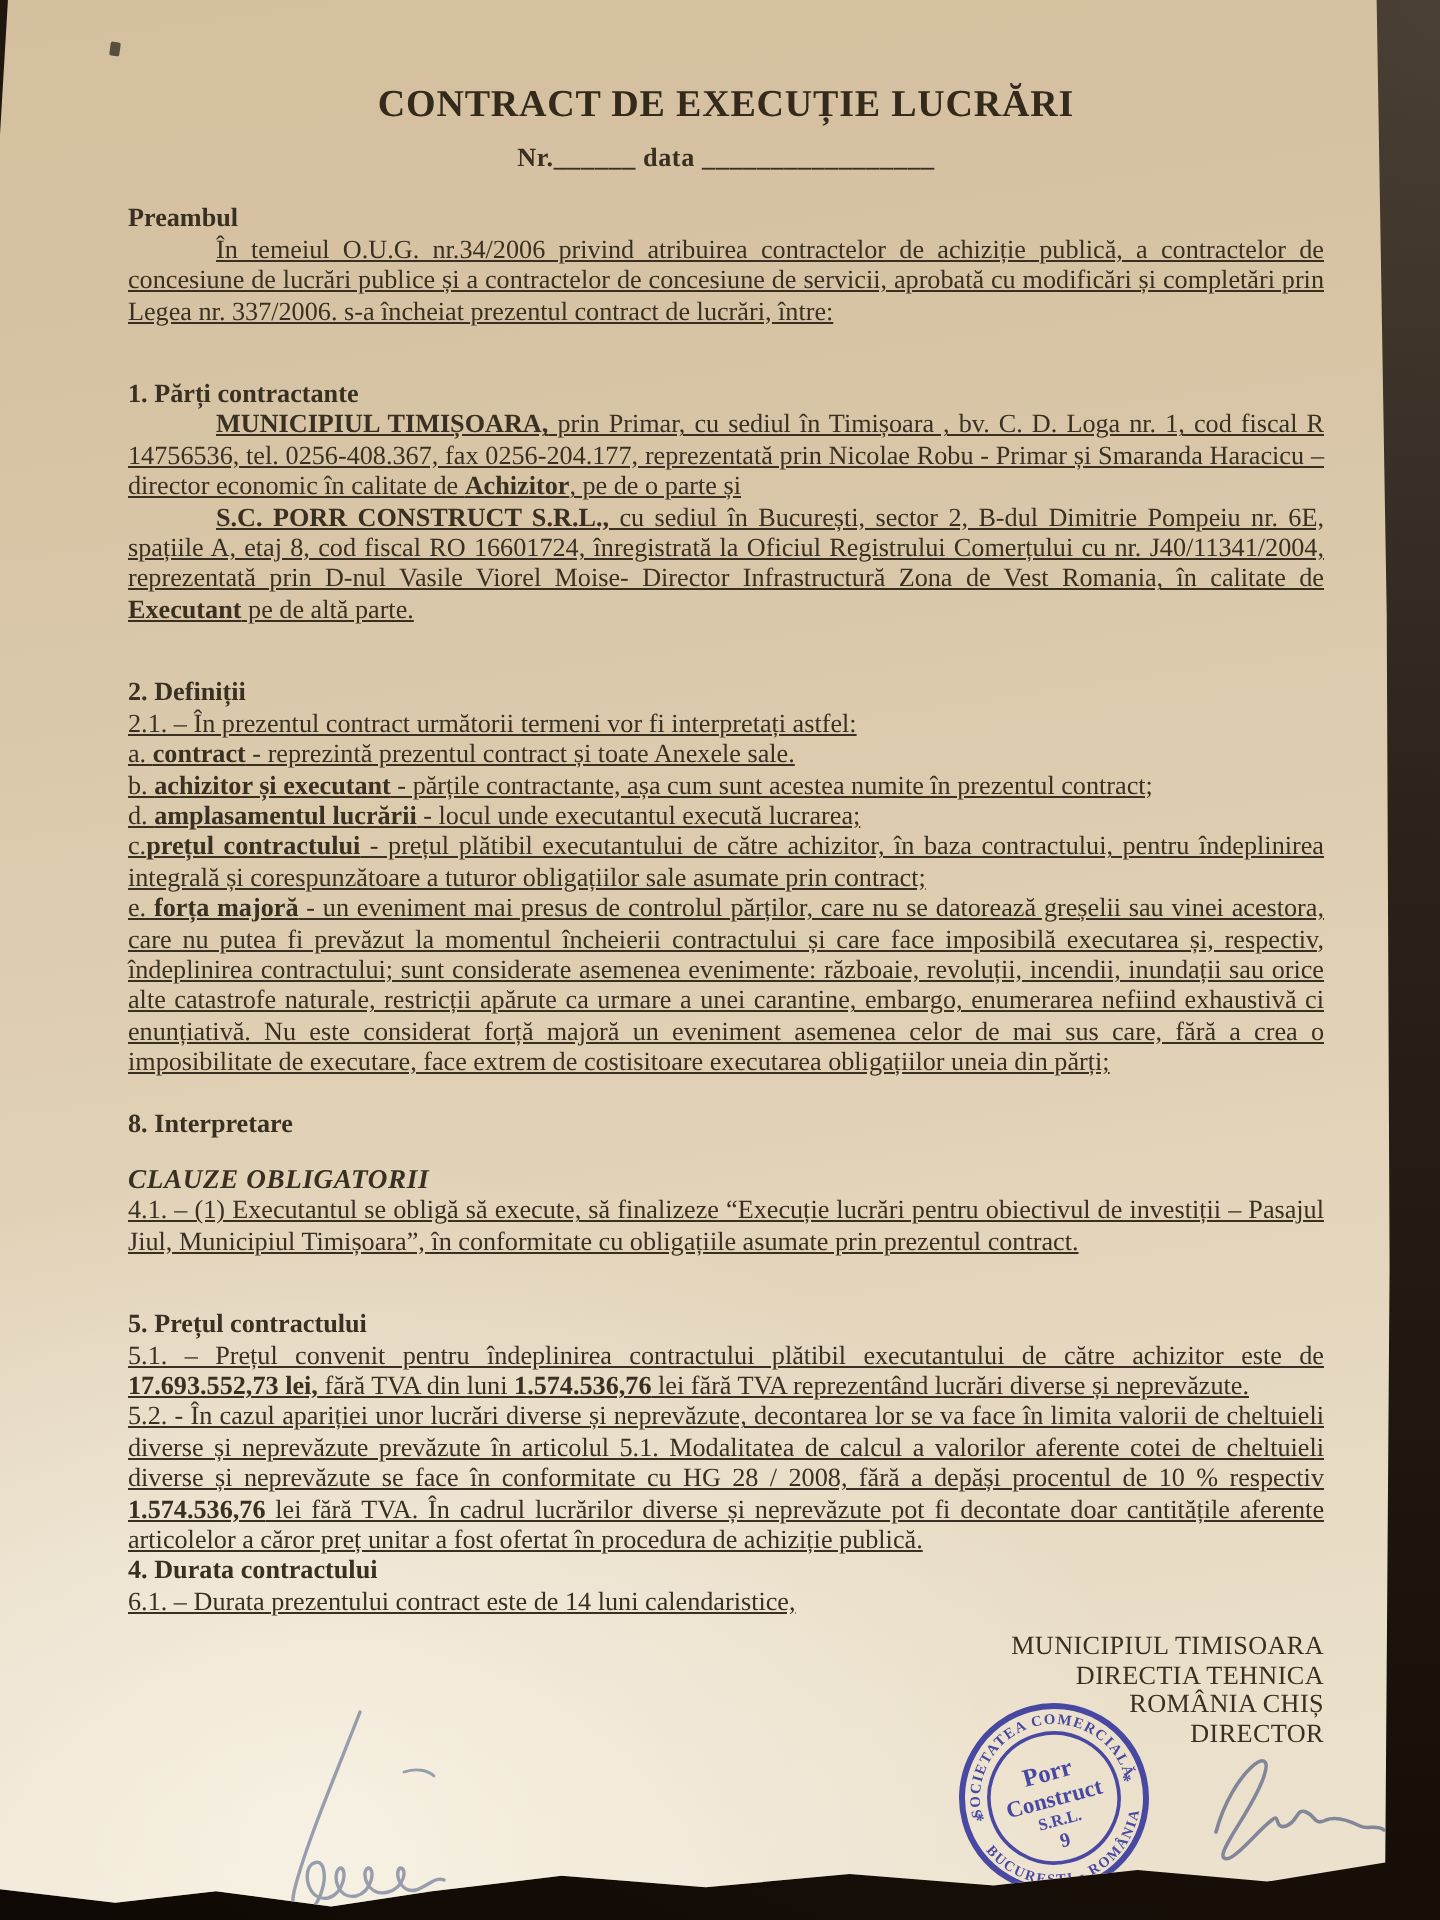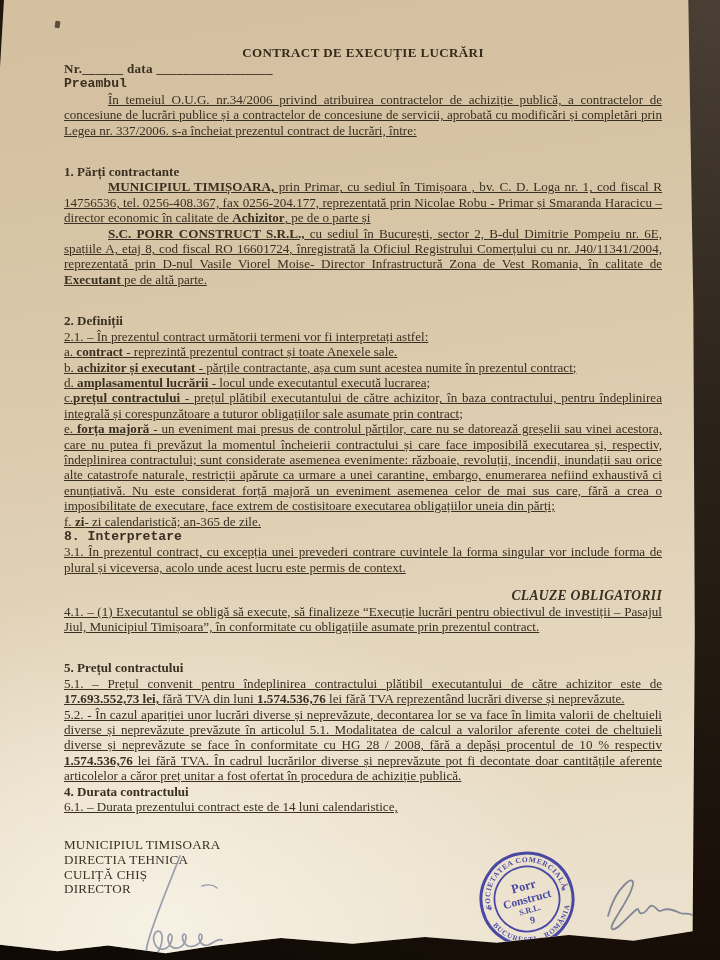--- a/index.html
+++ b/index.html
@@ -15,29 +15,29 @@
       linear-gradient(172deg, #d4bf9e 0%, #d7c4a5 22%, #ddccaf 45%, #e4d6bd 68%, #eadfc9 88%, #ecE2cf 100%);
     clip-path:polygon(0.55% 0%, 95.6% 0%, 96.3% 32%, 96.5% 66%, 96.2% 97%,
       88% 98%, 79% 97.4%, 69% 98.2%, 59% 97.6%, 49% 98.3%, 39% 97.7%,
       30% 98.5%, 23% 99.3%, 15% 98.5%, 8% 99.1%, 0% 98.4%, 0% 7%);
   }
   .speck{position:absolute;left:55px;top:21px;width:5px;height:7px;background:#423a2c;border-radius:1px;transform:rotate(8deg);opacity:.85;}
   .content{
     position:absolute;left:64px;top:44px;width:598px;z-index:2;
     font-size:13.1px;line-height:15.4px;color:#3a3022;text-align:justify;
   }
-  h1{font-size:13px;line-height:17px;margin:0;text-align:center;font-weight:bold;letter-spacing:.4px;color:#332a1b;}
-  .nrline{font-weight:bold;margin-top:0;letter-spacing:.3px;}
+  h1{font-size:19px;line-height:17px;margin:0;text-align:center;font-weight:bold;letter-spacing:.4px;color:#332a1b;}
+  .nrline{text-align:center;font-weight:bold;margin-top:10px;letter-spacing:.3px;}
   h2{font-size:13.1px;line-height:15.4px;margin:0;font-weight:bold;}
   .gap{margin-top:26px;}
-  .gap-lg{font-family:Liberation Mono, monospace;}
+  .gap-lg{margin-top:15px;}
   p{margin:0;text-decoration:underline;}
   .ind{text-indent:44px;}
-  .banner{text-align:right;font-weight:bold;font-style:italic;font-size:13.6px;margin-top:13px;letter-spacing:.3px;}
-  .sigblock{margin-top:24px;text-align:left;line-height:14.6px;letter-spacing:.2px;}
+  .banner{text-align:left;font-weight:bold;font-style:italic;font-size:13.6px;margin-top:13px;letter-spacing:.3px;}
+  .sigblock{margin-top:8px;text-align:right;line-height:14.6px;letter-spacing:.2px;}
   .stamp{position:absolute;left:477px;top:849px;width:100px;height:100px;z-index:3;transform:rotate(-15deg);opacity:.92;}
   .sig-a{position:absolute;left:104px;top:852px;width:190px;height:108px;z-index:4;opacity:.8;}
   .sig-b{position:absolute;left:578px;top:868px;width:125px;height:72px;z-index:4;opacity:.85;}
 </style>
 </head>
 <body>
 
 <div class="paper">
   <div class="speck"></div>
 
@@ -52,40 +52,38 @@
     <p class="ind"><b>MUNICIPIUL TIMIȘOARA,</b><span> prin Primar, cu sediul în Timișoara , bv. C. D. Loga nr. 1, cod fiscal R 14756536, tel. 0256-408.367, fax 0256-204.177, reprezentată prin Nicolae Robu - Primar și Smaranda Haracicu – director economic în calitate de </span><b>Achizitor</b><span>, pe de o parte și</span></p>
     <p class="ind"><b>S.C. PORR CONSTRUCT S.R.L.,</b><span> cu sediul în  București, sector 2, B-dul Dimitrie Pompeiu nr. 6E, spațiile A, etaj 8, cod fiscal RO 16601724, înregistrată la Oficiul Registrului Comerțului cu nr. J40/11341/2004, reprezentată prin D-nul Vasile Viorel Moise- Director Infrastructură Zona de Vest Romania, în calitate de </span><b>Executant</b><span>  pe de altă parte.</span></p>
 
     <h2 class="gap">2. Definiții</h2>
     <p>2.1. – În prezentul contract următorii termeni vor fi interpretați astfel:</p>
     <p><span>a. </span><b>contract</b><span> - reprezintă prezentul contract și toate Anexele sale.</span></p>
     <p><span>b. </span><b>achizitor și executant</b><span> - părțile contractante, așa cum sunt acestea numite în prezentul contract;</span></p>
     <p><span>d. </span><b>amplasamentul lucrării</b><span> - locul unde executantul execută lucrarea;</span></p>
     <p><span>c.</span><b>prețul contractului</b><span> - prețul plătibil executantului de către achizitor, în baza contractului, pentru îndeplinirea integrală și corespunzătoare a tuturor obligațiilor sale asumate prin contract;</span></p>
     <p><span>e. </span><b>forța majoră</b><span> - un eveniment mai presus de controlul părților, care nu se datorează greșelii sau vinei acestora, care nu putea fi prevăzut la momentul încheierii contractului și care face imposibilă executarea și, respectiv, îndeplinirea contractului; sunt considerate asemenea evenimente: războaie, revoluții, incendii, inundații sau orice alte catastrofe naturale, restricții apărute ca urmare a unei carantine, embargo, enumerarea nefiind exhaustivă ci enunțiativă. Nu este considerat forță majoră un eveniment asemenea celor de mai sus care, fără a crea o imposibilitate de executare, face extrem de costisitoare executarea obligațiilor uneia din părți;</span></p>
-    <p><span>f. </span><b>zi</b><span>- zi calendaristică; an-365 de zile.</span></p>
 
     <h2 class="gap-lg">8. Interpretare</h2>
-    <p>3.1. În prezentul contract, cu excepția unei prevederi contrare cuvintele la forma singular vor include forma de plural și viceversa, acolo unde acest lucru este permis de context.</p>
 
     <div class="banner">CLAUZE OBLIGATORII</div>
 
     <p>4.1. – (1) Executantul se obligă să execute, să finalizeze “Execuție lucrări pentru obiectivul de investiții – Pasajul Jiul, Municipiul Timișoara”, în conformitate cu obligațiile asumate prin prezentul contract.</p>
 
     <h2 class="gap">5. Prețul contractului</h2>
     <p><span>5.1. – Prețul convenit pentru îndeplinirea contractului plătibil executantului de către achizitor este de </span><b>17.693.552,73 lei,</b><span> fără TVA din luni </span><b>1.574.536,76</b><span> lei fără TVA reprezentând lucrări diverse și neprevăzute.</span></p>
     <p><span>5.2. - În cazul apariției unor lucrări diverse și neprevăzute, decontarea lor se va face în limita valorii de cheltuieli diverse și neprevăzute prevăzute în articolul 5.1. Modalitatea de calcul a valorilor aferente cotei de cheltuieli diverse și neprevăzute se face în conformitate cu HG 28 / 2008, fără a depăși procentul de 10 % respectiv </span><b>1.574.536,76</b><span> lei fără TVA. În cadrul lucrărilor diverse și neprevăzute pot fi decontate doar cantitățile aferente articolelor a căror preț unitar a fost ofertat în procedura de achiziție publică.</span></p>
 
     <h2>4. Durata contractului</h2>
     <p>6.1. – Durata prezentului contract este de 14 luni calendaristice,</p>
 
     <div class="sigblock">
       <div>MUNICIPIUL TIMISOARA</div>
       <div>DIRECTIA TEHNICA</div>
-      <div>CULIȚĂ CHIȘ</div>
+      <div>ROMÂNIA CHIȘ</div>
       <div>DIRECTOR</div>
     </div>
   </div>
 
   <svg class="stamp" viewBox="0 0 100 100">
     <g fill="none" stroke="#3b3ca0">
       <circle cx="50" cy="50" r="46" stroke-width="3"></circle>
       <circle cx="50" cy="50" r="32.5" stroke-width="1.8"></circle>
     </g>
     <defs>

